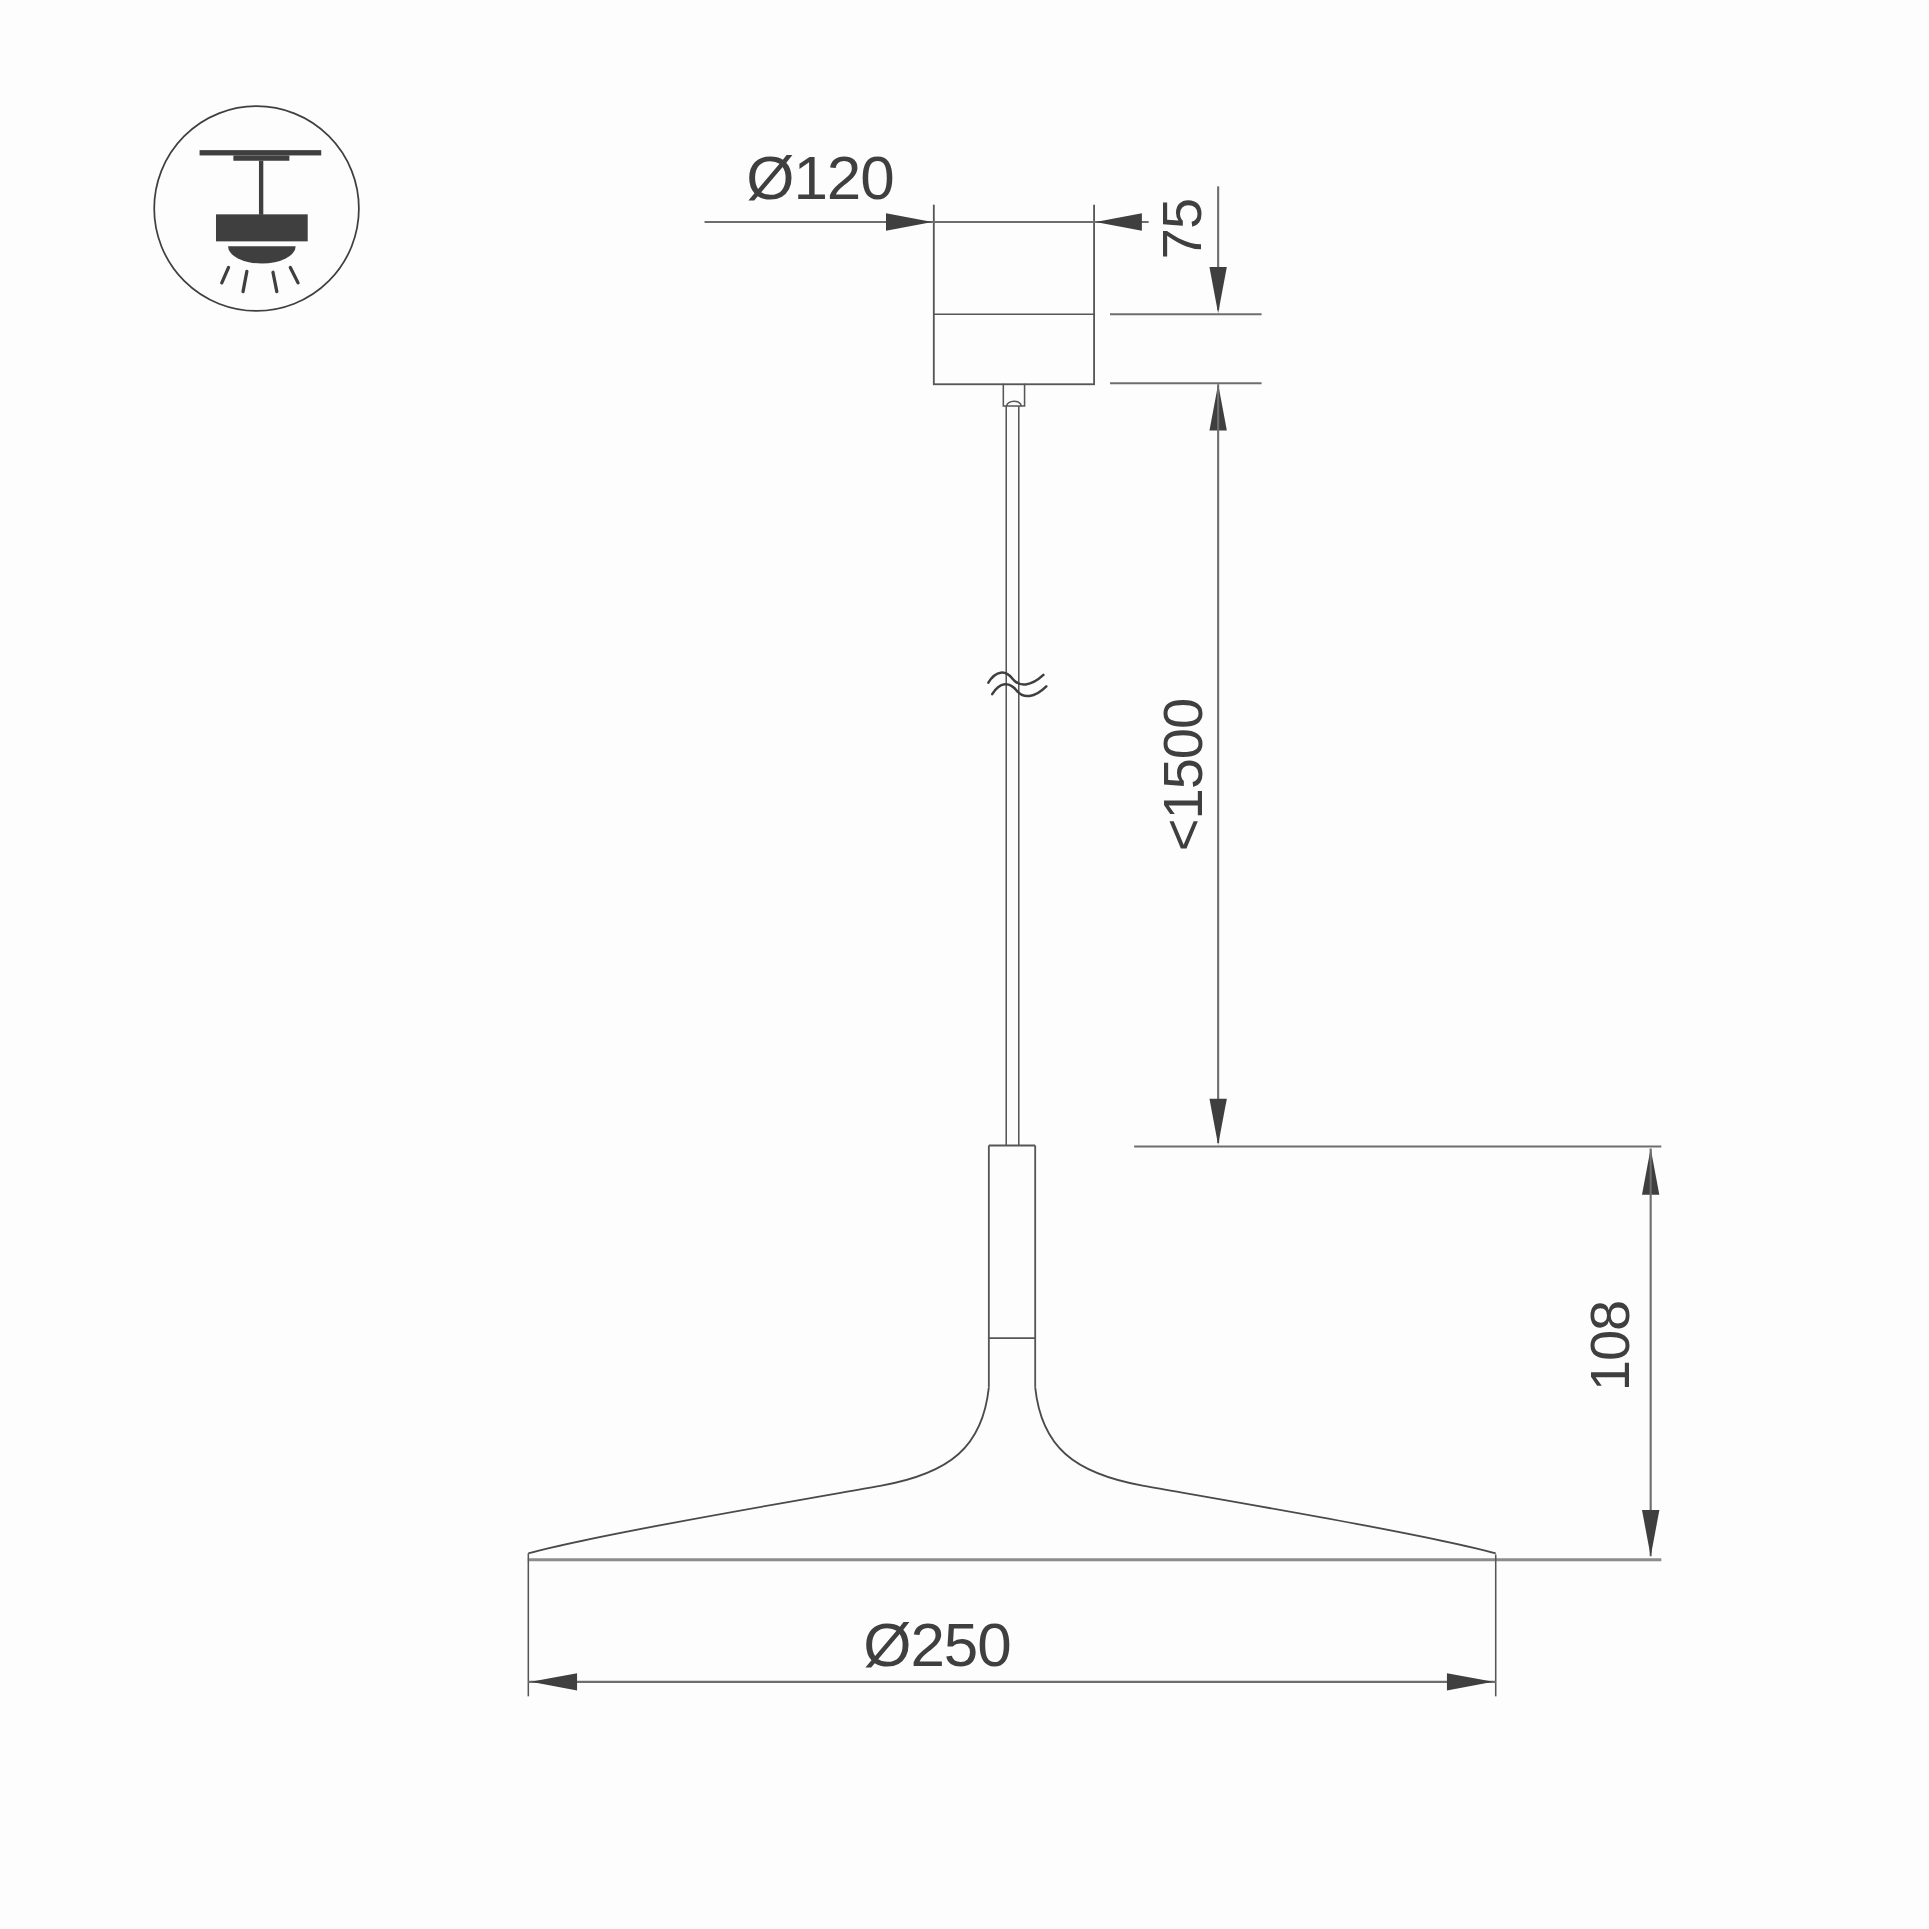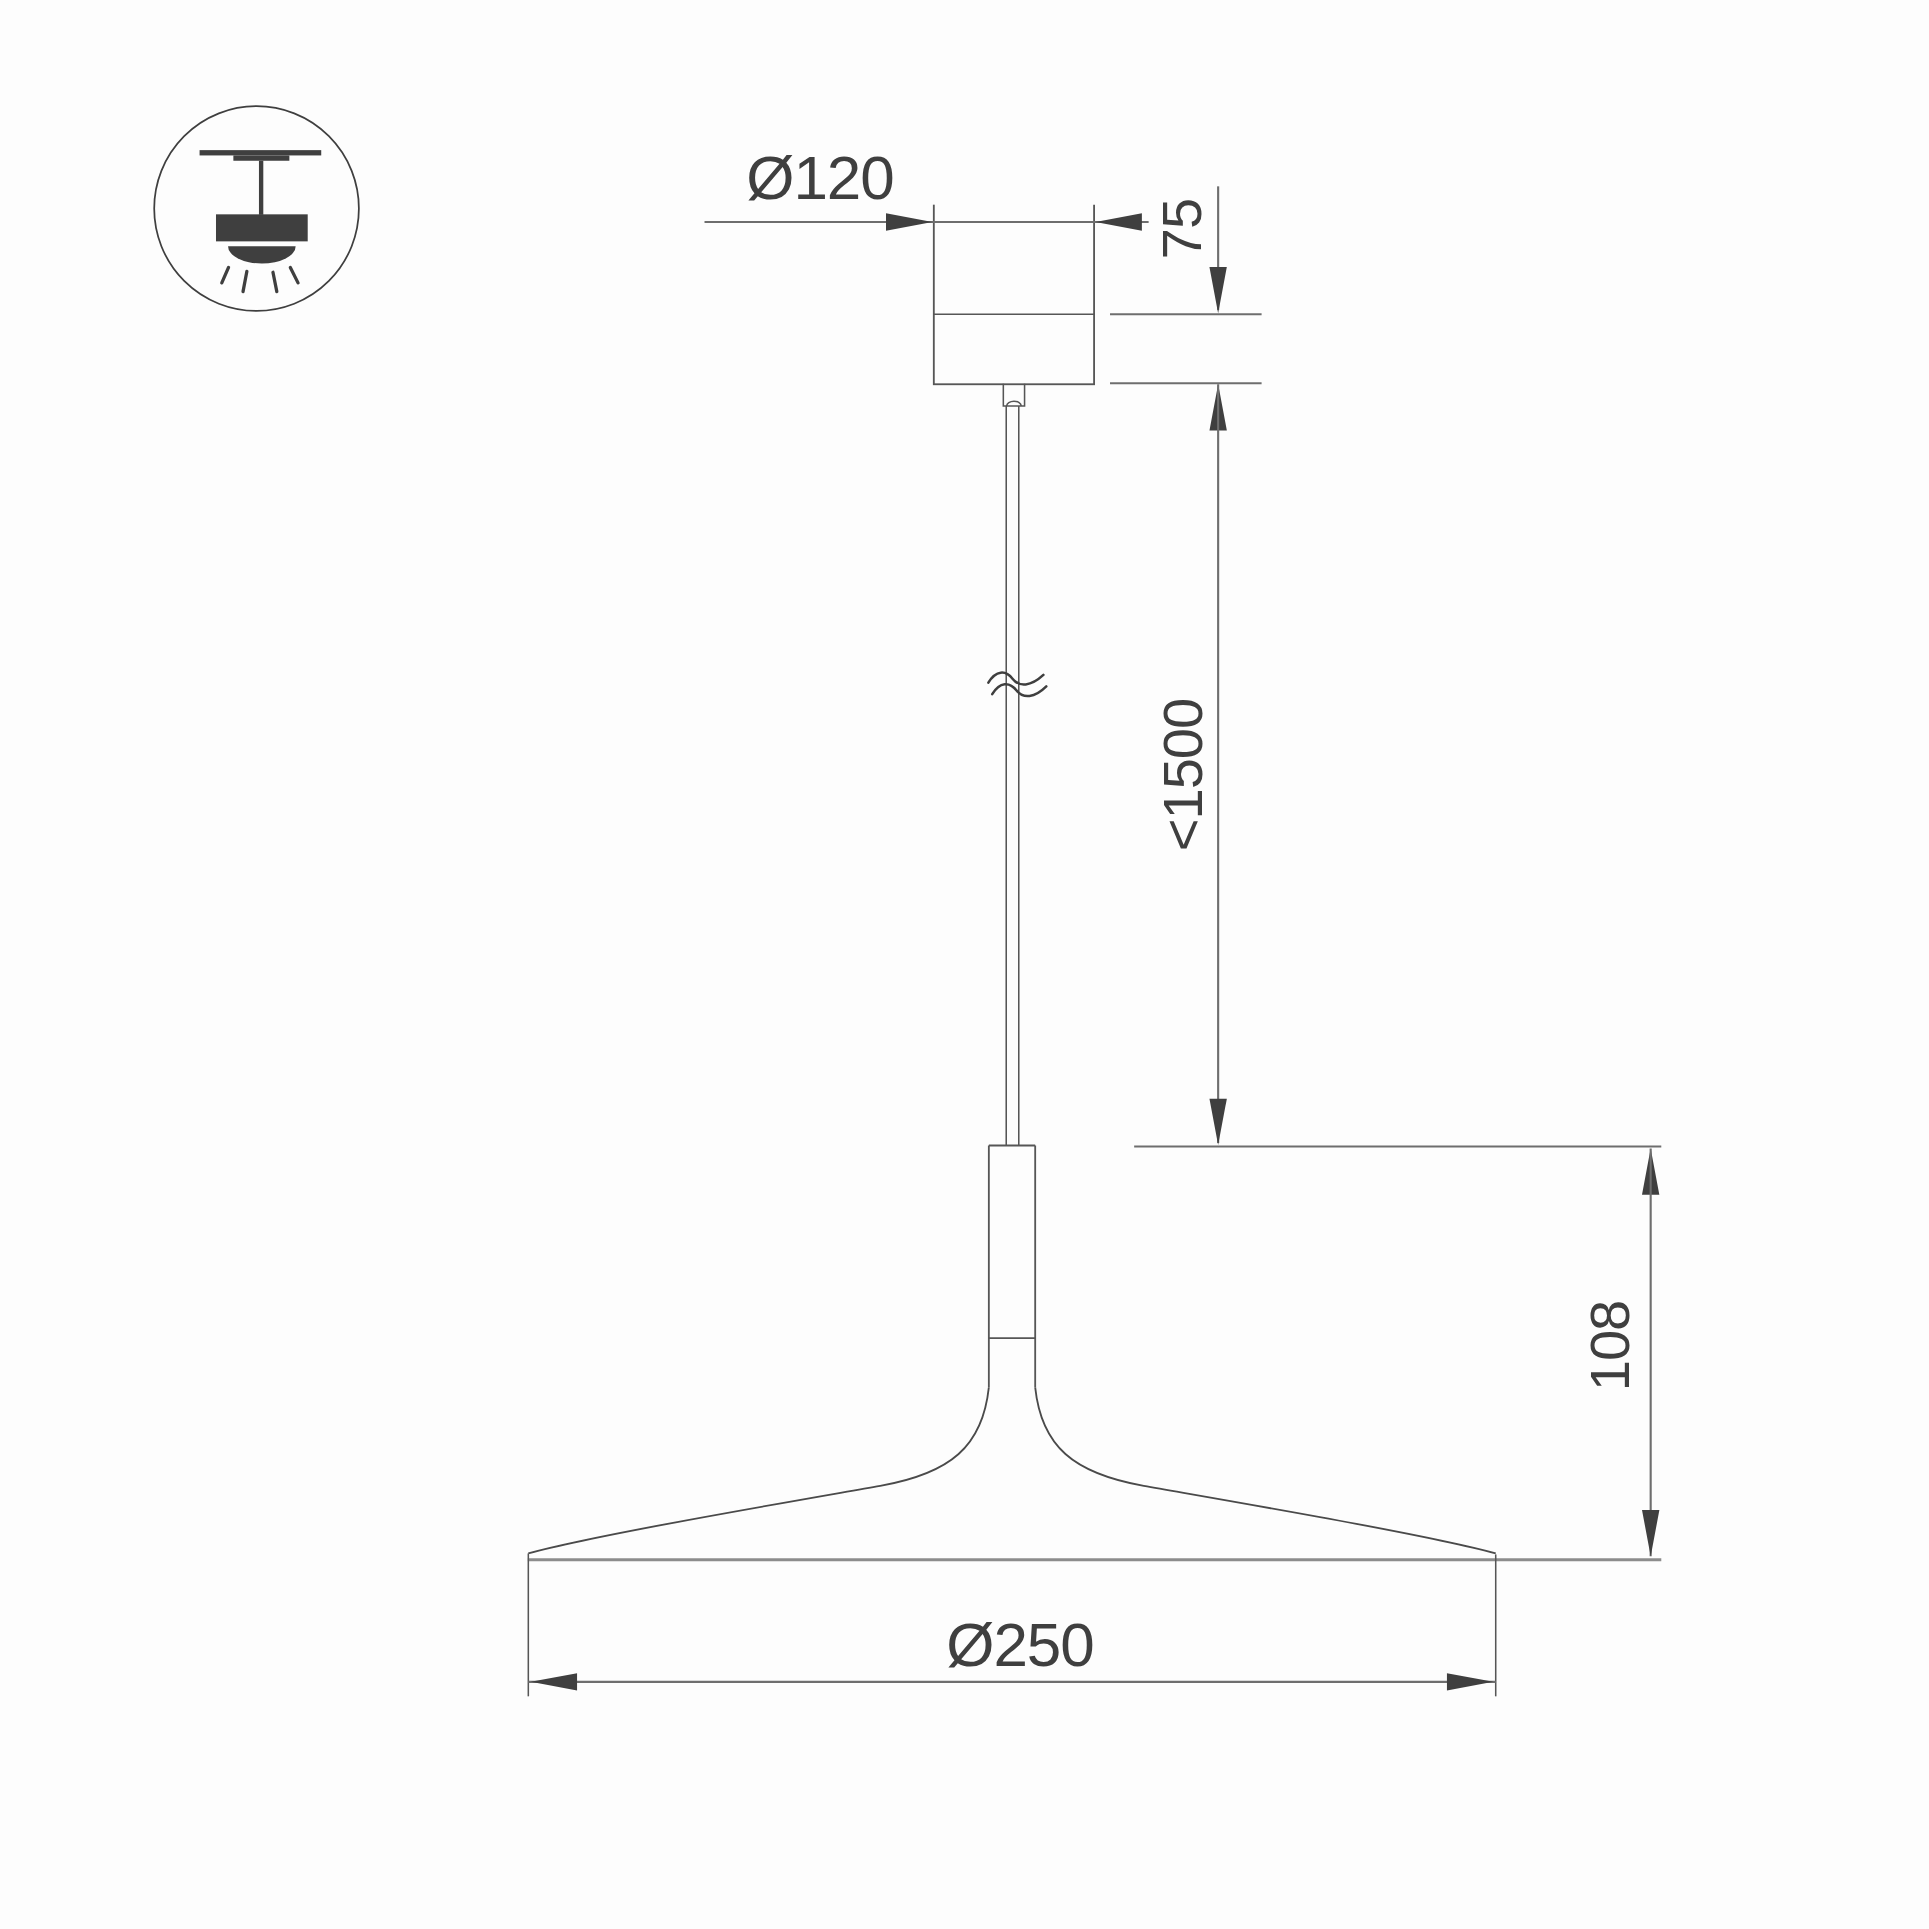--- a/index.html
+++ b/index.html
@@ -123,16 +123,16 @@
       <polygon points="500,1742 548,1733 548,1751" class="arr"></polygon>
       <polygon points="1497,1742 1449,1733 1449,1751" class="arr"></polygon>
     </g>
 
   </svg>
 
   <div class="label" style="left:772px;top:178px;">Ø120</div>
   <div class="label vert" style="left:1134px;top:229px;">75</div>
   <div class="label vert" style="left:1135px;top:775px;">&lt;1500</div>
   <div class="label vert" style="left:1562px;top:1346px;">108</div>
-  <div class="label" style="left:972px;top:1645px;text-align:center;">Ø250</div>
+  <div class="label" style="left:889px;top:1645px;text-align:center;">Ø250</div>
 
 </div>
 
 
 </body></html>

